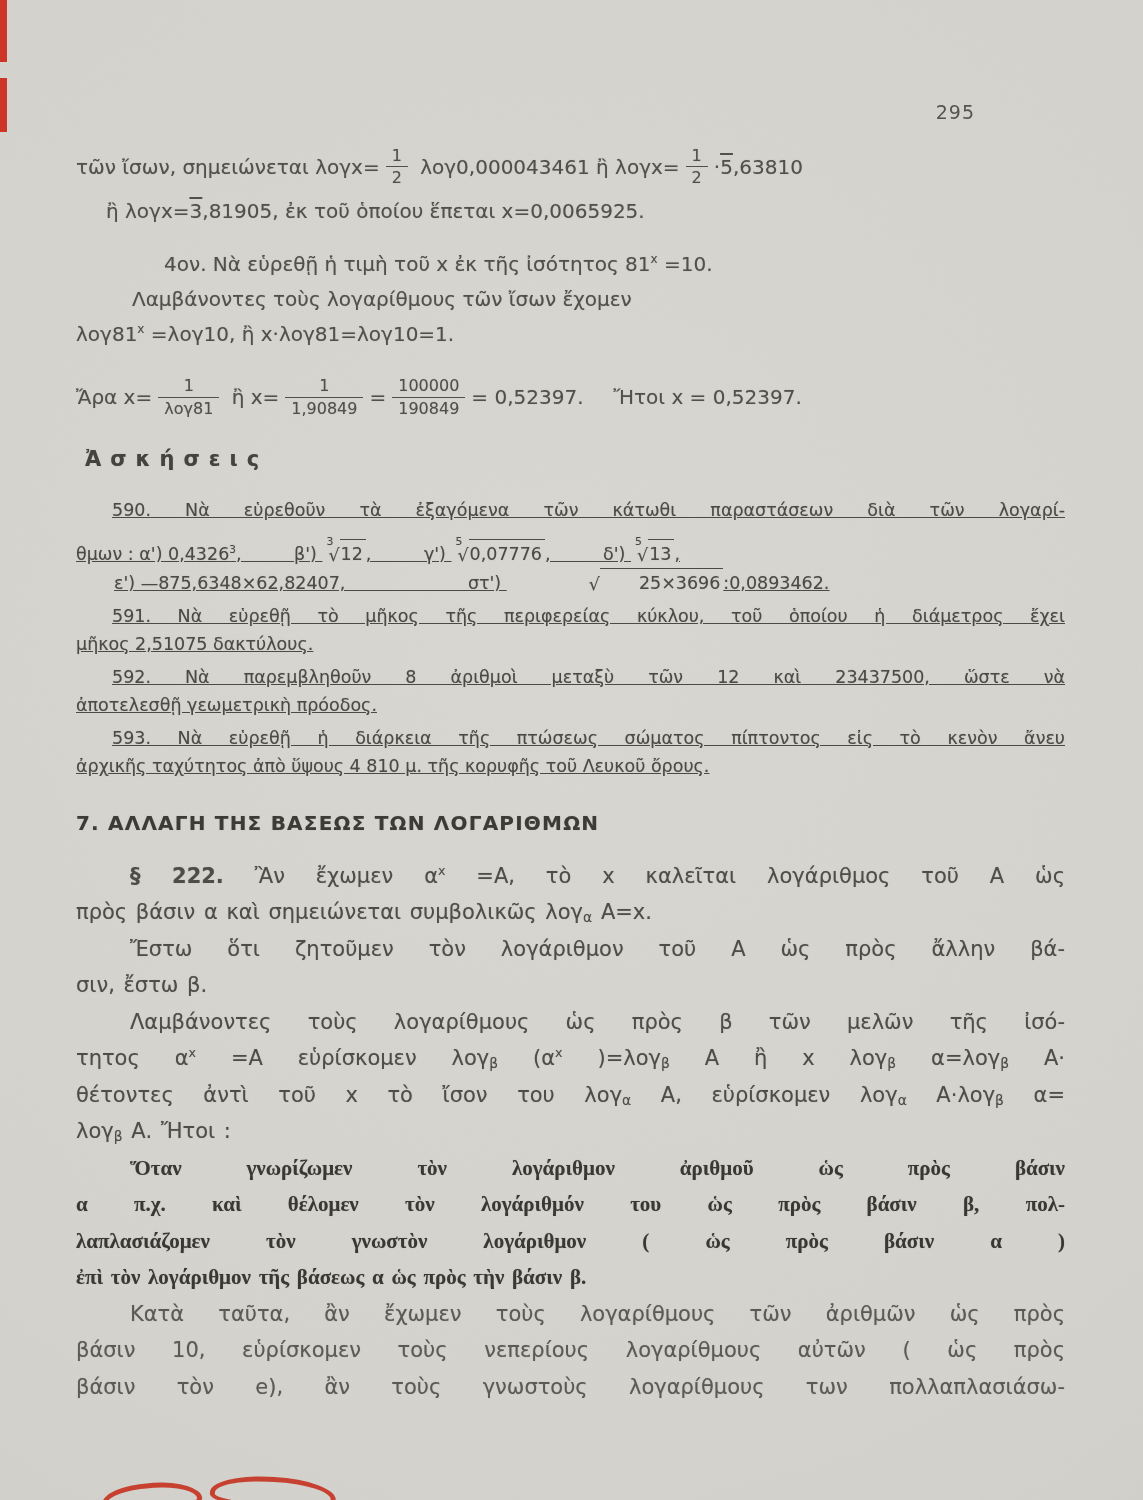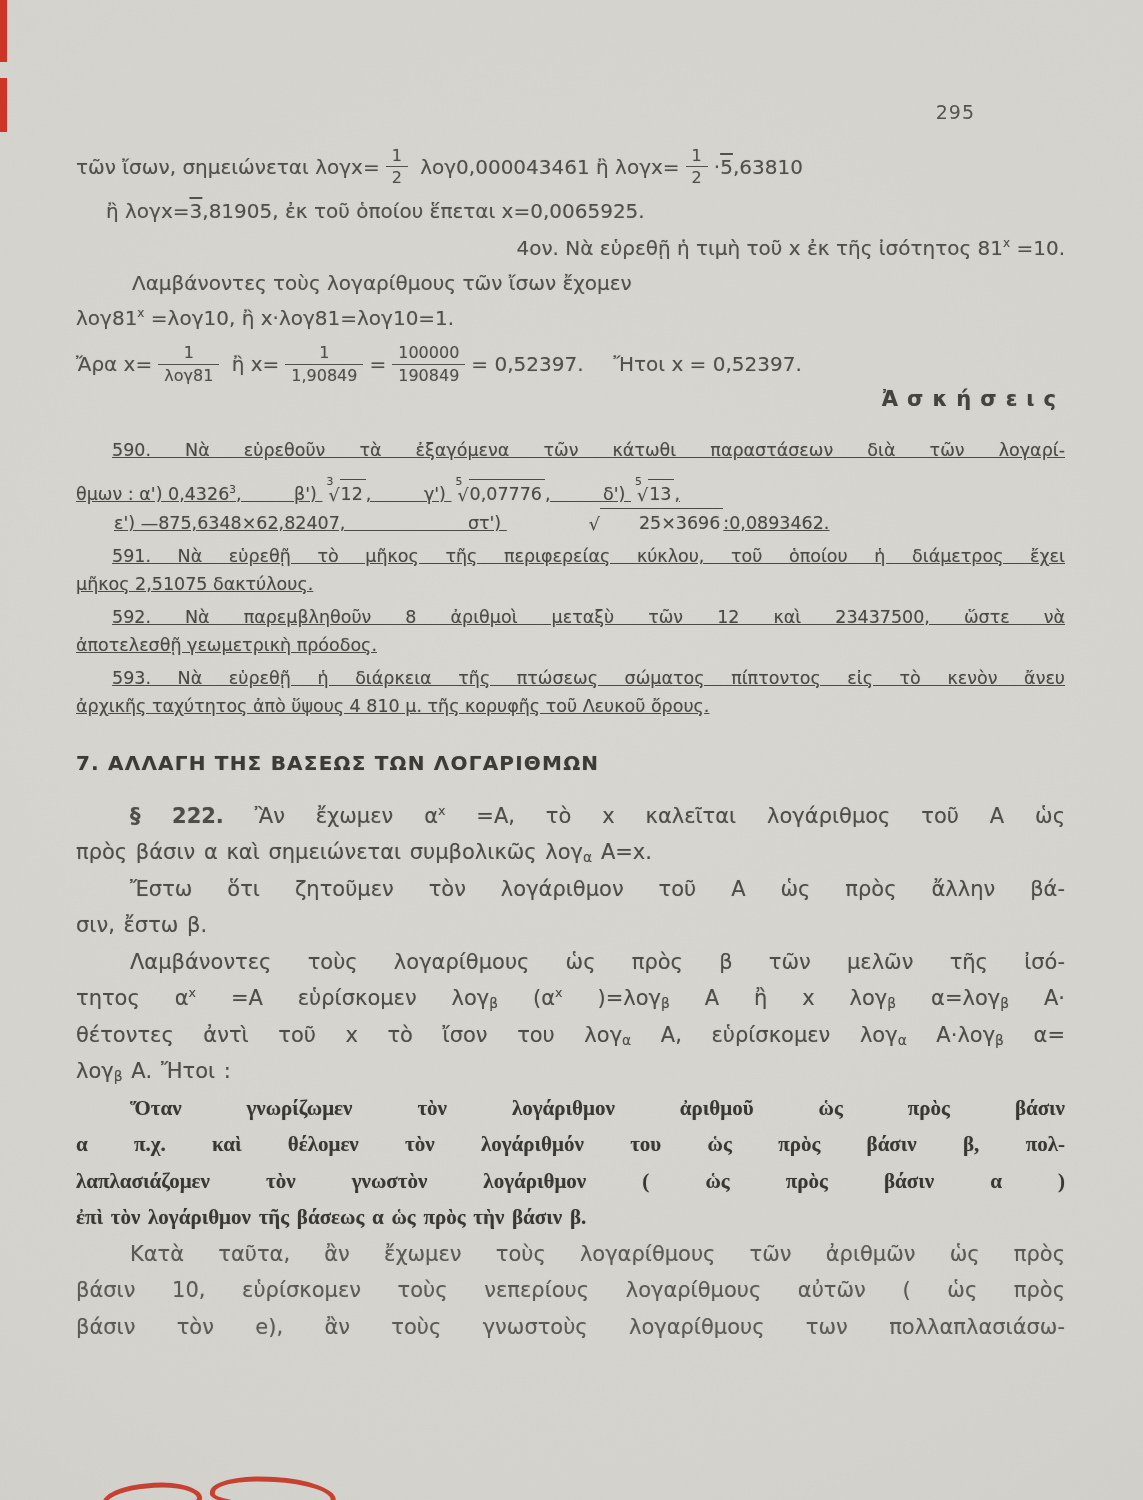--- a/index.html
+++ b/index.html
@@ -38,27 +38,27 @@
   .frac .num { display:block; padding:0 6px 1px; border-bottom:1.5px solid currentColor; }
   .frac .den { display:block; padding:1px 6px 0; }
 
   .rad { display:inline-block; position:relative; white-space:nowrap; margin-left:6px; }
   .rad .rad-i { position:absolute; left:-2px; top:-1.0em; font-size:0.62em; }
   .rad .rad-s { display:inline-block; transform:translateY(1px); }
   .rad .rad-r { display:inline-block; border-top:1.4px solid currentColor; padding:0 3px 0 1px; }
 
   .sol { font-size:20px; line-height:35px; color:#52504a; }
   .sol .l2 { margin-top:5px;margin-left:30px; }
-  .sol .l3 { margin-top:2px; text-indent:88px;text-align:right; }
+  .sol .l3 { margin-top:18px; text-indent:88px; }
   .sol .l4 { text-indent:56px; }
   .sol .l5 { padding-right:106px; }
-  .sol .l6 { margin-top:9px; }
+  .sol .l6 { margin-top:26px; }
 
   .ex-title {
-    text-align:right; font-size:21px; font-weight:bold;
+    margin-top:27px; text-align:left; font-size:21px; font-weight:bold;
     letter-spacing:9px; text-indent:9px; color:#45433d;
   }
   .ex { margin-top:25px; font-size:17.5px; line-height:28px; color:#4c4a44;text-decoration:underline; }
   .ex .first { text-indent:36px; }
   .ex .radline { margin-top:15px; }
   .ex .indented { text-indent:38px; }
   .ex .mt { margin-top:5px; }
 
   .just { text-align:justify; text-align-last:justify; }
 

